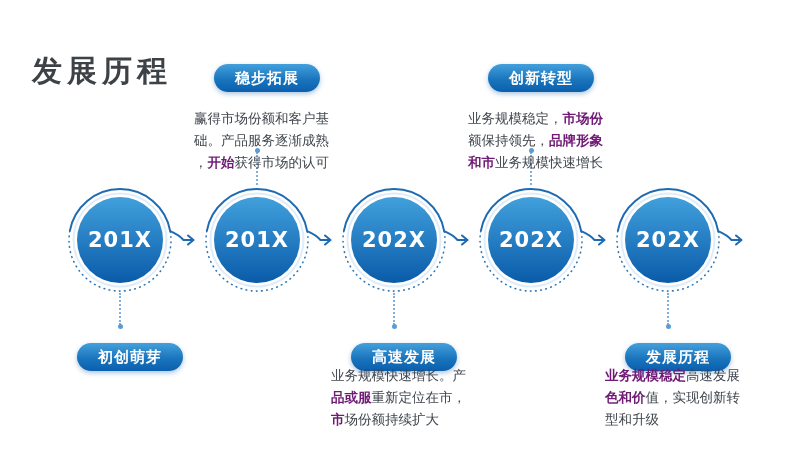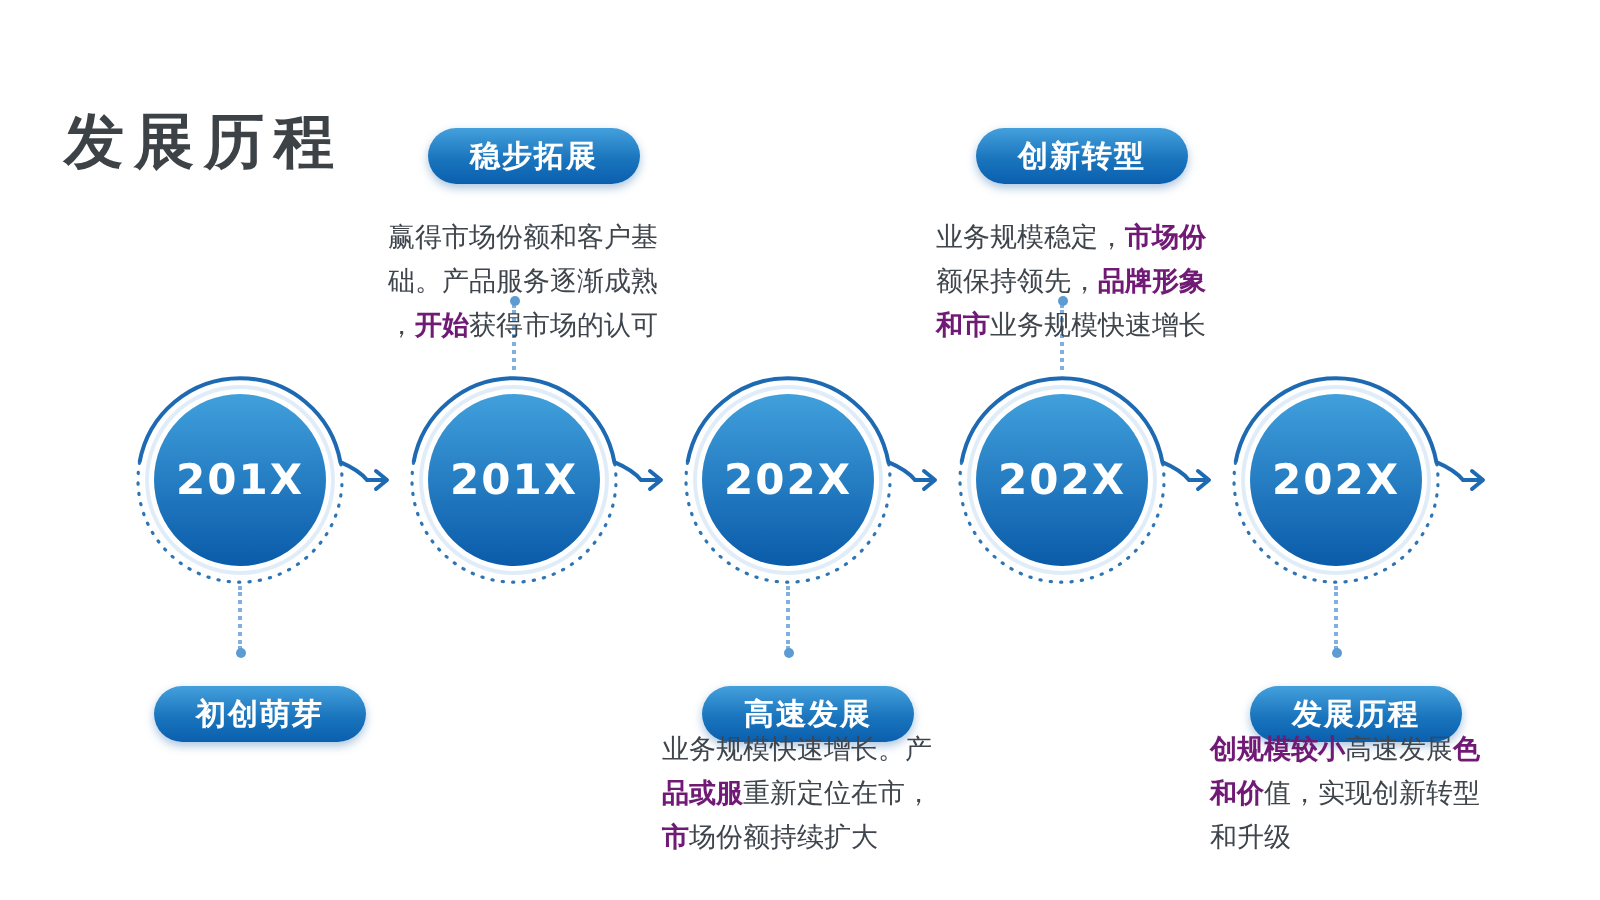--- a/index.html
+++ b/index.html
@@ -126,14 +126,14 @@
     <path d="M 24.8 66.1 A 51 51 0 1 0 125.2 66.1" fill="none" stroke="#2e75b6" stroke-width="1.6" stroke-dasharray="0.6 4.6" stroke-linecap="round"></path>
     <path d="M 24.8 66.1 A 51 51 0 0 1 125.2 66.1 C 132 69 136 72 138.5 75 L 147 75" fill="none" stroke="#1e6ab2" stroke-width="2"></path>
     <path d="M 143 70.5 L 148.5 75 L 143 79.5" fill="none" stroke="#1e6ab2" stroke-width="2" stroke-linecap="round" stroke-linejoin="round"></path>
     <circle cx="75" cy="75" r="47.5" fill="#bbd7ef" opacity="0.45"></circle>
     <circle cx="75" cy="75" r="45.5" fill="#ffffff"></circle>
     <circle cx="75" cy="75" r="43" fill="url(#circleGrad)"></circle>
     <text class="year" x="75" y="75" text-anchor="middle" dominant-baseline="central">202X</text>
   </svg>
   <div class="conn conn-bottom"></div>
   <div class="pill pill-bottom"><span>发展历程</span></div>
-  <div class="desc desc-bottom"><span class="b">创规模较小</span><span>高速发展</span><span class="b">色和价</span><span>值，实现创新转型和升级</span></div>
+  <div class="desc desc-bottom"><span class="b">业务规模稳定</span><span>高速发展</span><span class="b">色和价</span><span>值，实现创新转型和升级</span></div>
 </div>
 
 </body></html>

